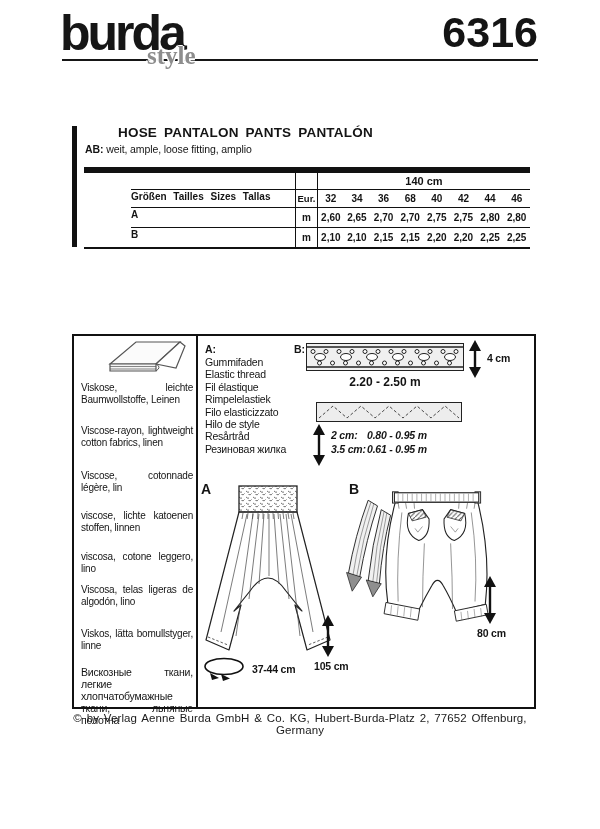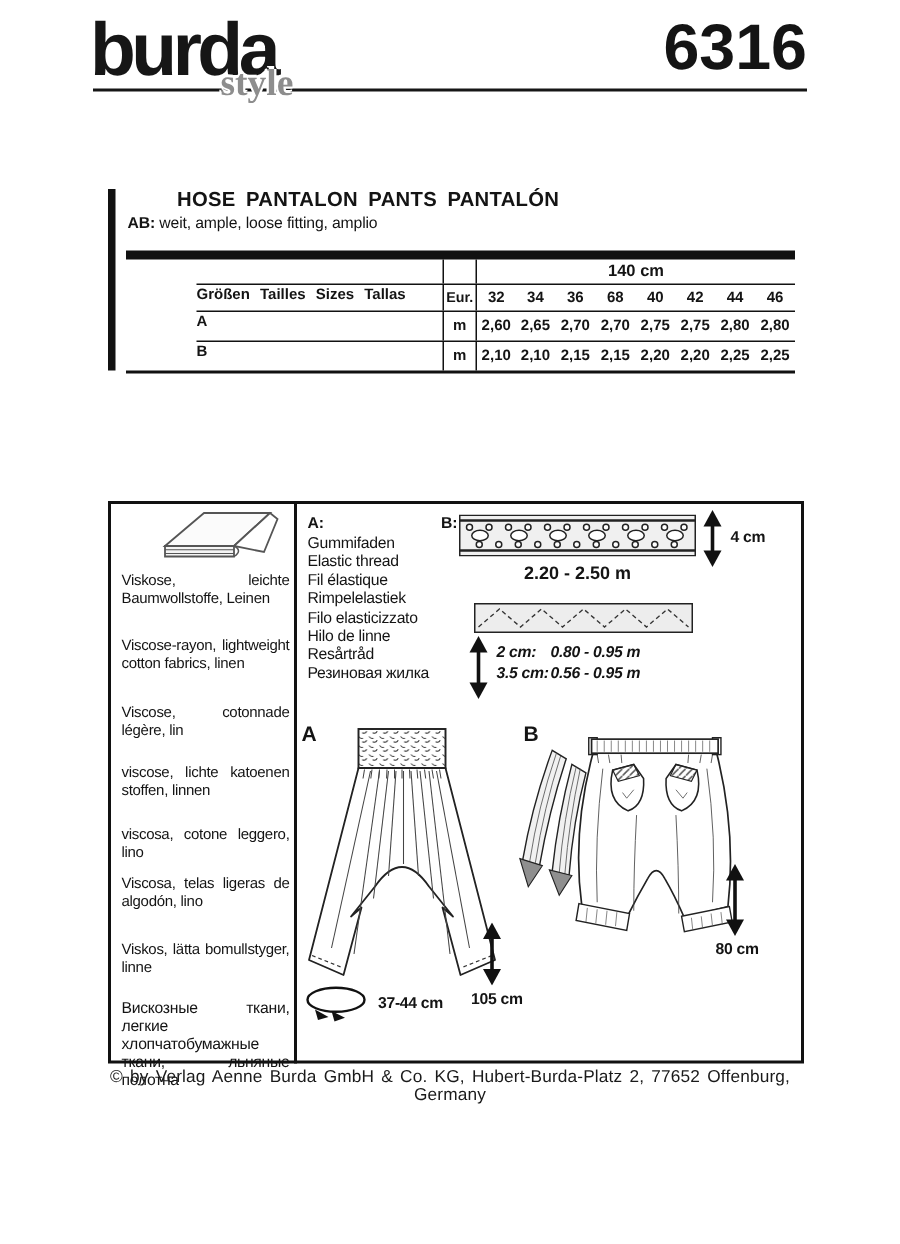--- a/index.html
+++ b/index.html
@@ -152,21 +152,21 @@
   <p class="fab" style="top:618px;">Viskos, lätta bomullstyger, linne</p>
   <p class="fab" style="top:655px; font-size:10.5px; line-height:12px;">Вискозные ткани, легкие хлопчатобумажные ткани, льняные полотна</p>
 
   <div class="notion-label" style="left:205px; top:343px;">A:</div>
   <div class="notion-lines">
     <div>Gummifaden</div>
     <div>Elastic thread</div>
     <div>Fil élastique</div>
     <div>Rimpelelastiek</div>
     <div>Filo elasticizzato</div>
-    <div>Hilo de linne</div>
+    <div>Hilo de style</div>
     <div>Resårtråd</div>
     <div>Резиновая жилка</div>
   </div>
 
   <div class="notion-label" style="left:294px; top:343px;">B:</div>
   <svg class="eyelet-band" width="158" height="28" viewBox="0 0 158 28">
     <rect x="0.5" y="0.5" width="157" height="27" fill="#f0f0f0" stroke="#222" stroke-width="1"></rect>
     <line x1="0" y1="4" x2="158" y2="4" stroke="#222" stroke-width="1.6"></line>
     <line x1="0" y1="24" x2="158" y2="24" stroke="#222" stroke-width="1.6"></line>
     <g fill="#fff" stroke="#222" stroke-width="1">
@@ -216,21 +216,21 @@
   <svg class="arrow-v" style="left:312px; top:424px;" width="14" height="42" viewBox="0 0 14 42">
     <line x1="7" y1="9" x2="7" y2="33" stroke="#111" stroke-width="2.4"></line>
     <polygon points="7,0 1,11 13,11" fill="#111"></polygon>
     <polygon points="7,42 1,31 13,31" fill="#111"></polygon>
   </svg>
   <div class="flat-rows">
     <div>
       <span class="w">2 cm:</span><span>0.80 - 0.95 m</span>
     </div>
     <div>
-      <span class="w">3.5 cm:</span><span>0.56 - 0.95 m</span>
+      <span class="w">3.5 cm:</span><span>0.61 - 0.95 m</span>
     </div>
   </div>
 
   <div class="view-label" style="left:201px; top:481px;">A</div>
   <svg class="sketch" style="left:203px; top:484px;" width="130" height="178" viewBox="0 0 130 178">
     <defs>
       <pattern id="smk" width="7" height="6" patternUnits="userSpaceOnUse">
         <path d="M1,1 q2,2 3,1 M3.5,4.5 q2,1 3,-1" stroke="#333" stroke-width="0.7" fill="none"></path>
       </pattern>
     </defs>

